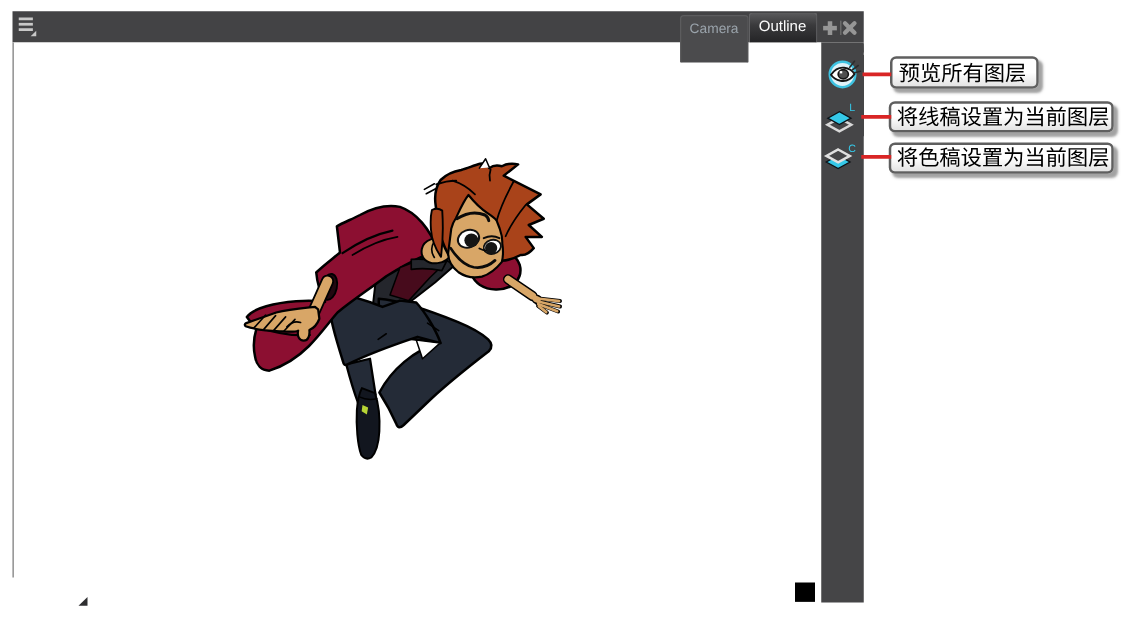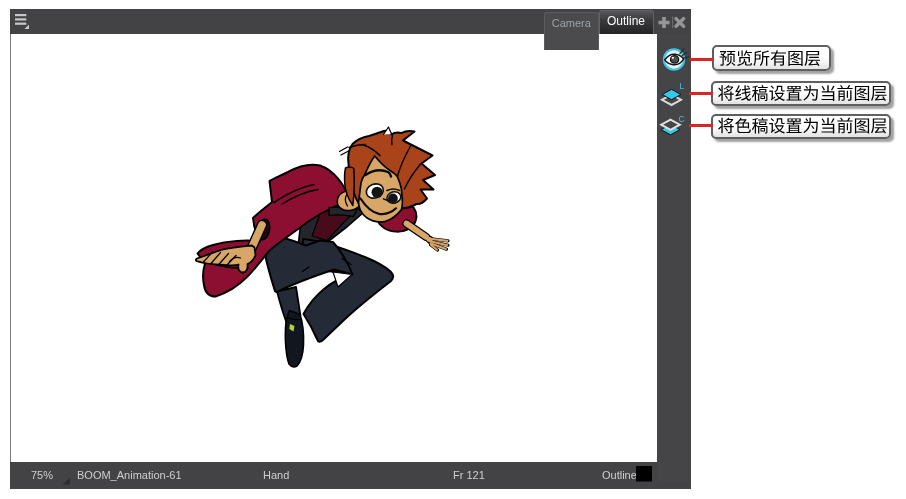--- a/index.html
+++ b/index.html
@@ -20,27 +20,20 @@
 #co3{left:711px;top:114px;width:180px;height:25px;}
 .redline{height:3px;background:#d92525;}
 </style></head>
 <body>
 <div id="stage">
   <div class="abs" id="topbar"></div>
   <div class="abs" id="canvas"></div>
   <div class="abs" id="tbhead"></div>
   <div class="abs" id="tbblack"></div>
   <div class="abs" id="tbsep"></div>
-  <div class="abs" id="statusbar">
-     <span class="st" style="left:21px;">75%</span>
-     <span class="st" style="left:67px;">BOOM_Animation-61</span>
-     <span class="st" style="left:253px;">Hand</span>
-     <span class="st" style="left:443px;">Fr 121</span>
-     <span class="st" style="left:592px;">Outline</span>
-  </div>
   <div class="abs" id="toolbar"></div>
   <div class="abs" id="tabcam">Camera</div>
   <div class="abs" id="tabdrw">Outline</div>
   <div class="abs callout" id="co1"></div>
   <div class="abs callout" id="co2"></div>
   <div class="abs callout" id="co3"></div>
   <div class="abs redline" style="left:690px;top:57.7px;width:23px;"></div>
   <div class="abs redline" style="left:689px;top:91.7px;width:24px;"></div>
   <div class="abs redline" style="left:689px;top:124px;width:24px;"></div>
   <svg class="abs" id="overlay" width="906" height="499" viewBox="0 0 906 499" style="left:0;top:0;">

